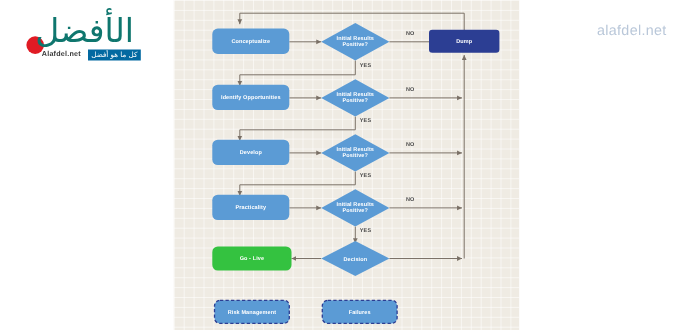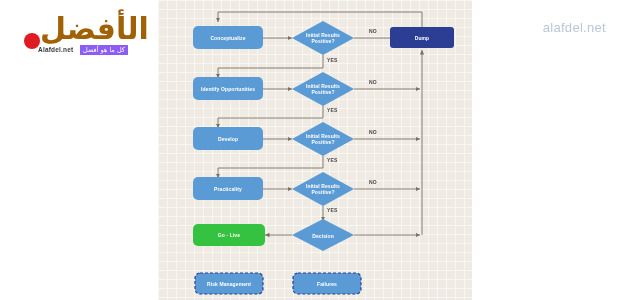--- a/index.html
+++ b/index.html
@@ -18,26 +18,26 @@
   
   #logo {
     position: absolute;
     left: 22px;
     top: 14px;
     width: 112px;
     height: 46px;
   }
   #logo-arabic {
     position: absolute;
-    left: 18px;
+    left: 10px;
     top: -2px;
     font-family: "DejaVu Sans", sans-serif;
     font-size: 30px;
-    font-weight: bold;
-    color: #a16207;
+    font-weight: normal;
+    color: #0f766e;
     letter-spacing: -1px;
     line-height: 34px;
     direction: rtl;
   }
   #logo-dot {
     position: absolute;
     left: 2px;
     top: 19px;
     width: 16px;
     height: 16px;
@@ -53,21 +53,21 @@
     color: #3a3a3a;
     letter-spacing: 0.2px;
   }
   #logo-sub-ar {
     position: absolute;
     left: 58px;
     top: 31px;
     font-family: "DejaVu Sans", sans-serif;
     font-size: 6.5px;
     color: #ffffff;
-    background: #8b5cf6;
+    background: #0369a1;
     padding: 1px 3px;
     direction: rtl;
     letter-spacing: 0.2px;
   }
 
   
   #watermark {
     position: absolute;
     right: 24px;
     top: 20px;

